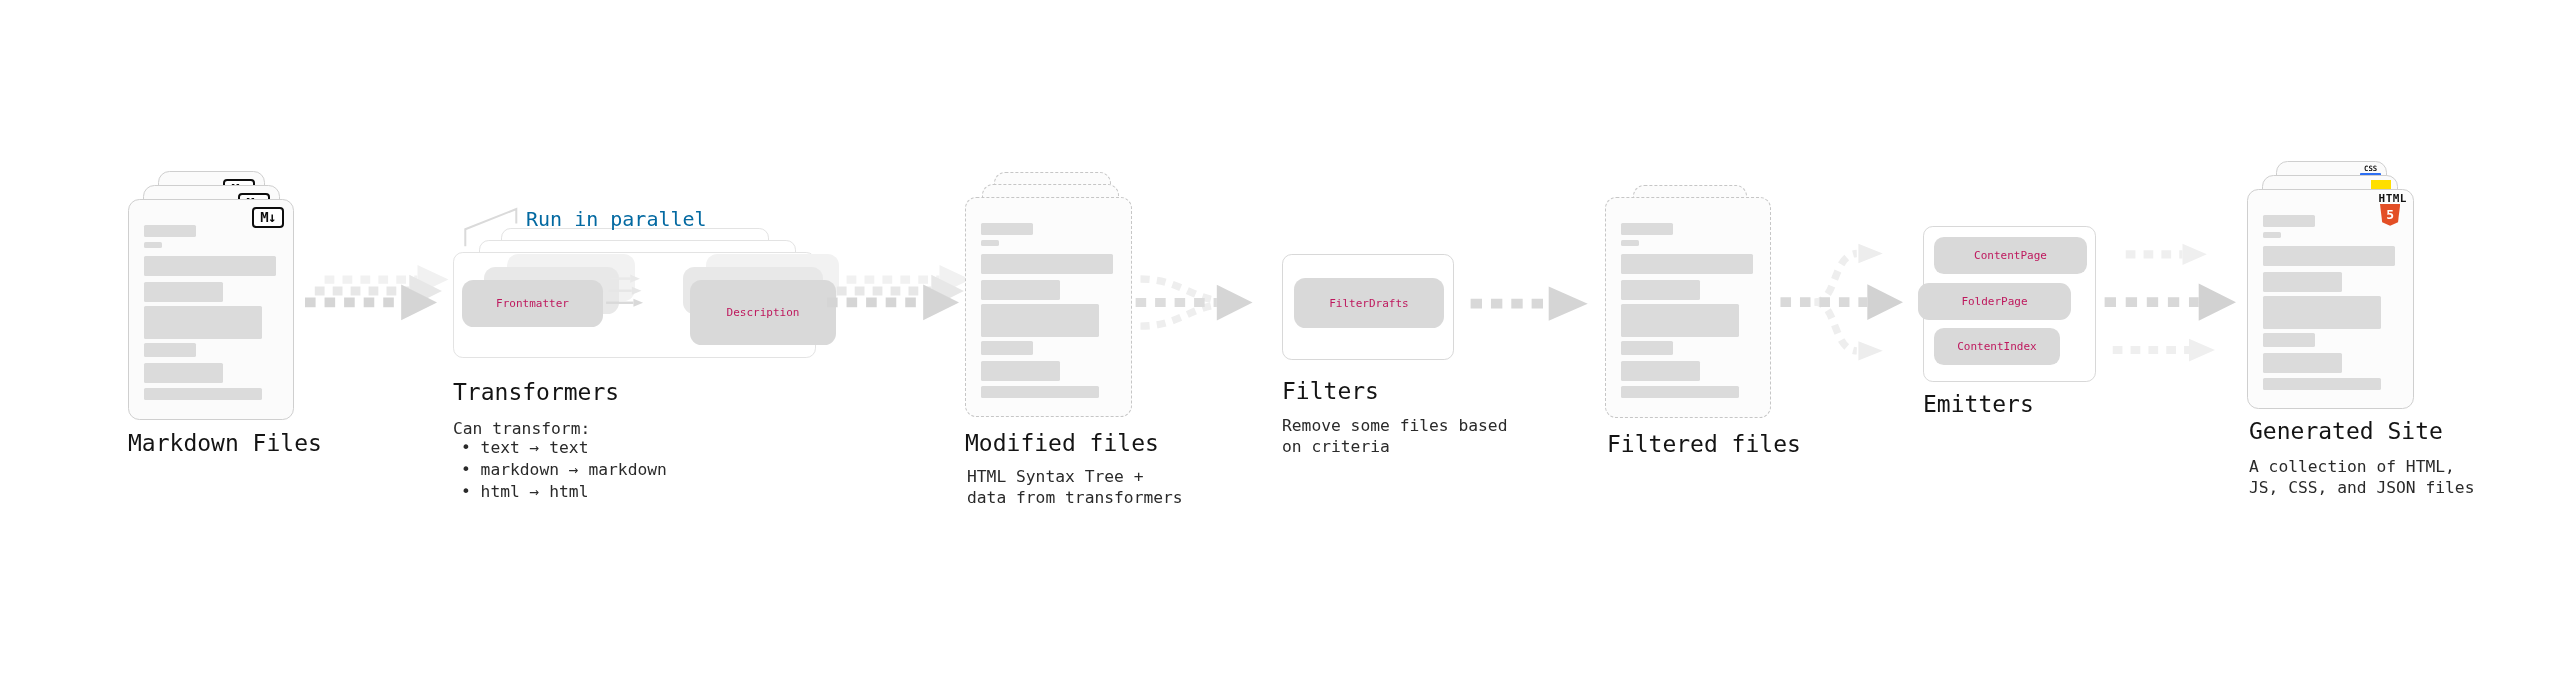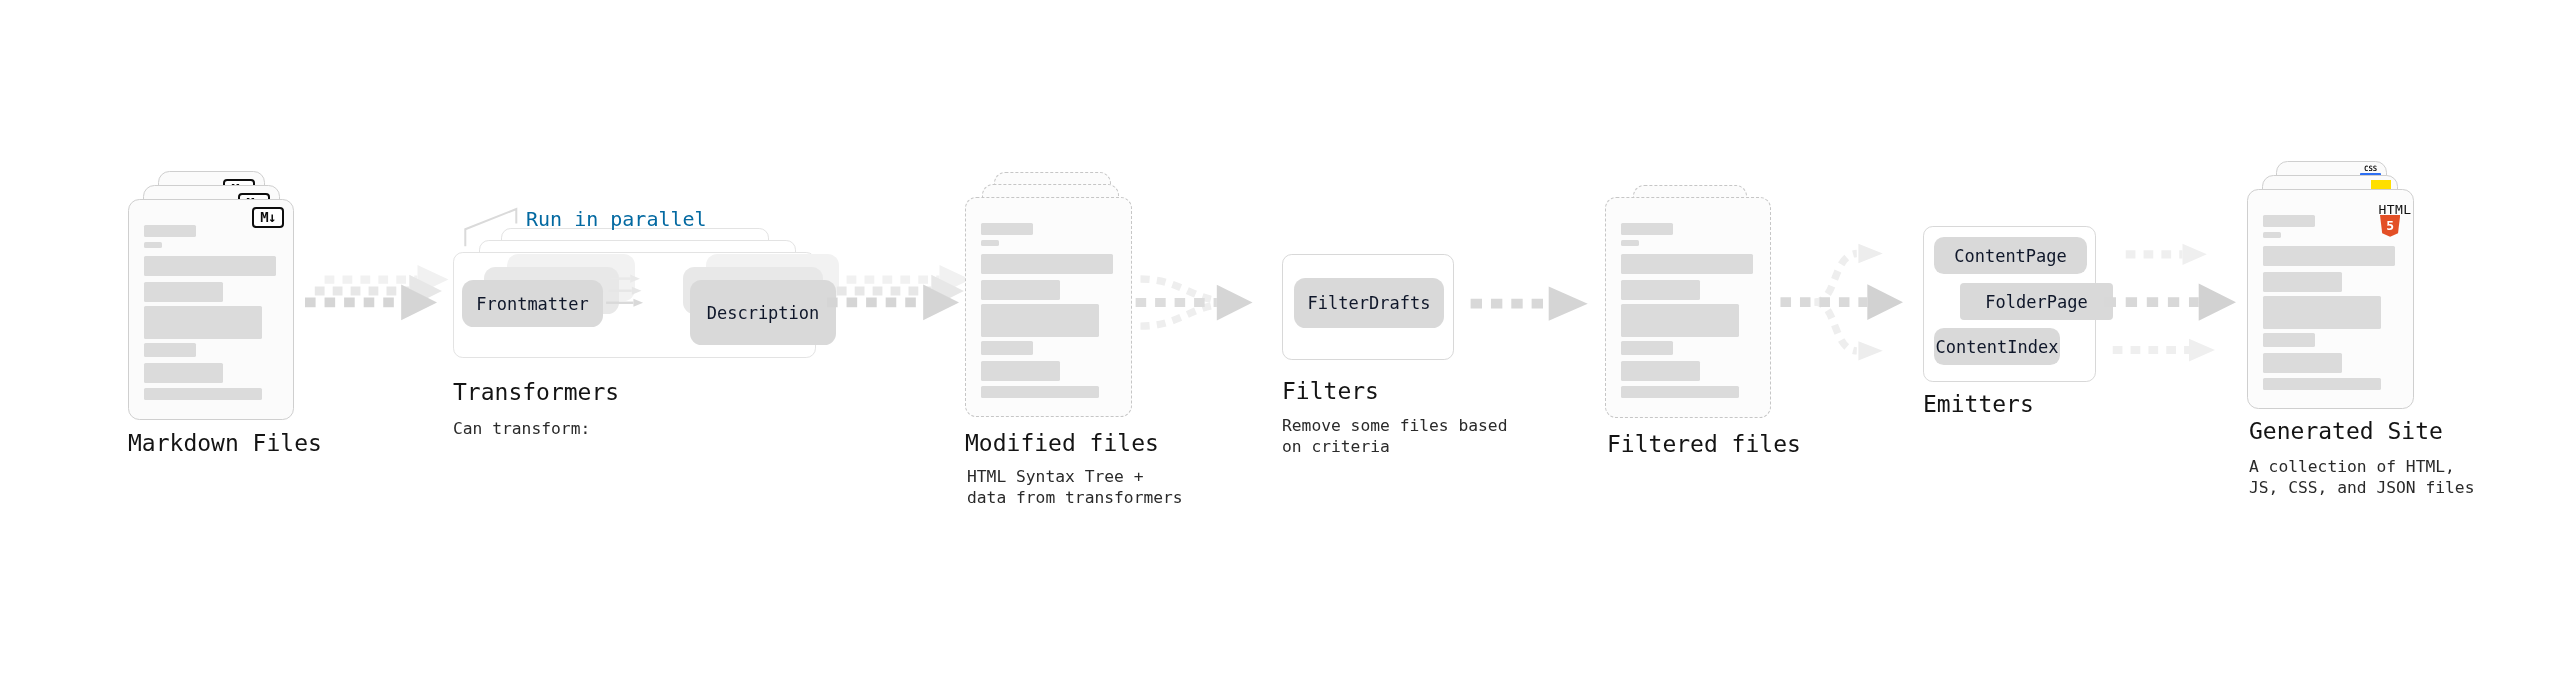--- a/index.html
+++ b/index.html
@@ -20,30 +20,30 @@
   
   .md-badge{position:absolute;top:6.5px;right:9px;width:32px;height:21px;background:#fff;border:2.4px solid #0d0d0d;
             border-radius:4.1px;display:flex;align-items:center;justify-content:center;
             font-size:14px;font-weight:bold;color:#0d0d0d;letter-spacing:-0.8px;box-sizing:border-box;}
   
   .css-badge{position:absolute;top:3.3px;right:4.9px;width:21px;text-align:center;}
   .css-badge .css-txt{font-size:7.3px;font-weight:bold;color:#111;line-height:7.3px;display:block;}
   .css-badge .css-bar{width:21px;height:3.3px;margin-top:0.8px;border-radius:0.8px;}
   .js-badge{position:absolute;top:4.1px;right:6.5px;width:19.5px;height:9px;}
   .html5-badge{position:absolute;top:4.9px;right:11.4px;width:23px;text-align:center;}
-  .html5-badge .html-txt{font-size:13px;font-weight:normal;color:#111;line-height:8.1px;display:block;letter-spacing:0.4px;margin-top:11px;}
+  .html5-badge .html-txt{font-size:11px;font-weight:bold;color:#111;line-height:8.1px;display:block;letter-spacing:0.4px;}
   .html5-shield{width:20.3px;height:22px;margin:0.8px auto 0;display:flex;align-items:center;justify-content:center;
                 clip-path:polygon(0 0,100% 0,89% 84%,50% 100%,11% 84%);
                 color:#fff;font-size:13px;font-weight:bold;}
   
   .outline-box{position:absolute;background:#ffffff;border:1.6px solid #e3e3e3;border-radius:9.8px;box-sizing:border-box;}
   .frame-box{position:absolute;background:#ffffff;border:1.6px solid #d8d8d8;border-radius:9.8px;box-sizing:border-box;}
   
   .pill{position:absolute;background:#d9d9d9;border-radius:11.4px;display:flex;align-items:center;justify-content:center;
-        font-size:17px;color:#0f172a;box-sizing:border-box;}
+        font-size:11px;color:#be185d;box-sizing:border-box;}
   .pill.ghost1{background:#e8e8e8;}
   .pill.ghost2{background:#f2f2f2;}
   
   .h1{position:absolute;font-size:23px;line-height:24.4px;color:#141414;white-space:nowrap;}
   .body-txt{position:absolute;font-size:16.3px;line-height:21px;color:#2a2a2a;white-space:nowrap;}
   .bullets{position:absolute;font-size:16.3px;line-height:22px;color:#2a2a2a;white-space:nowrap;}
   .annotation{position:absolute;font-size:20px;color:#0369a1;white-space:nowrap;}
   svg.arr{position:absolute;}
 </style>
 </head>
@@ -100,20 +100,25 @@
     <line x1="6" y1="7" x2="30" y2="7" stroke="#e9e9e9" stroke-width="3"></line>
       <polygon points="30,2 42,7 30,12" fill="#e9e9e9"></polygon>
     <line x1="3" y1="22" x2="32" y2="22" stroke="#e6e6e6" stroke-width="3"></line>
       <polygon points="32,17 44,22 32,27" fill="#e6e6e6"></polygon>
     <line x1="0" y1="37" x2="34" y2="37" stroke="#d9d9d9" stroke-width="3"></line>
       <polygon points="34,32 46,37 34,42" fill="#d9d9d9"></polygon>
   </svg>
 
   <div class="h1" style="left:453px;top:380px">Transformers</div>
   <div class="body-txt" style="left:453px;top:418px">Can transform:</div>
+  <div class="bullets" style="left:461px;top:437px">
+    <div>• text → text</div>
+    <div>• markdown → markdown</div>
+    <div>• html → html</div>
+  </div>
 
   <svg class="arr" style="left:827px;top:242px" width="163" height="98" viewBox="0 0 200 120">
     <line x1="24" y1="46" x2="138" y2="46" stroke="#f1f1f1" stroke-width="10" stroke-dasharray="12 10"></line>
     <polygon points="138,28 176,46 138,64" fill="#f1f1f1"></polygon>
     <line x1="12" y1="60" x2="128" y2="60" stroke="#e7e7e7" stroke-width="11" stroke-dasharray="12 10"></line>
     <polygon points="128,40 168,60 128,80" fill="#e7e7e7"></polygon>
     <line x1="0" y1="74" x2="118" y2="74" stroke="#d5d5d5" stroke-width="12" stroke-dasharray="13 11"></line>
     <polygon points="118,52 162,74 118,96" fill="#d5d5d5"></polygon>
   </svg>
 
@@ -172,21 +177,21 @@
     <path d="M 50,74 C 78,74 72,15 102,14" stroke="#eeeeee" stroke-width="9" stroke-dasharray="11 9" fill="none"></path>
     <polygon points="104,2 134,14 104,26" fill="#ededed"></polygon>
     <path d="M 50,74 C 78,74 72,133 102,134" stroke="#eeeeee" stroke-width="9" stroke-dasharray="11 9" fill="none"></path>
     <polygon points="104,122 134,134 104,146" fill="#ededed"></polygon>
     <line x1="8" y1="74" x2="115" y2="74" stroke="#d9d9d9" stroke-width="12" stroke-dasharray="13 11"></line>
     <polygon points="115,52 159,74 115,96" fill="#d2d2d2"></polygon>
   </svg>
 
   <div class="frame-box" style="left:1923px;top:226px;width:173px;height:156px"></div>
   <div class="pill" style="left:1934px;top:237px;width:153px;height:37px;border-radius:9.8px">ContentPage</div>
-  <div class="pill" style="left:1960px;top:283px;width:153px;height:37px;border-radius:4px">FolderPage</div>
+  <div class="pill" style="left:1918px;top:283px;width:153px;height:37px;border-radius:11px">FolderPage</div>
   <div class="pill" style="left:1934px;top:328px;width:126px;height:37px;border-radius:9.8px">ContentIndex</div>
   <div class="h1" style="left:1923px;top:392px">Emitters</div>
 
   <svg class="arr" style="left:2103px;top:242px" width="146" height="122" viewBox="0 0 180 150">
     <line x1="28" y1="15" x2="98" y2="15" stroke="#efefef" stroke-width="10" stroke-dasharray="12 10"></line>
     <polygon points="98,2 128,15 98,28" fill="#efefef"></polygon>
     <line x1="2" y1="74" x2="118" y2="74" stroke="#d8d8d8" stroke-width="12" stroke-dasharray="14 12"></line>
     <polygon points="118,51 164,74 118,97" fill="#d2d2d2"></polygon>
     <line x1="12" y1="133" x2="106" y2="133" stroke="#efefef" stroke-width="10" stroke-dasharray="12 10"></line>
     <polygon points="106,119 138,133 106,147" fill="#efefef"></polygon>

